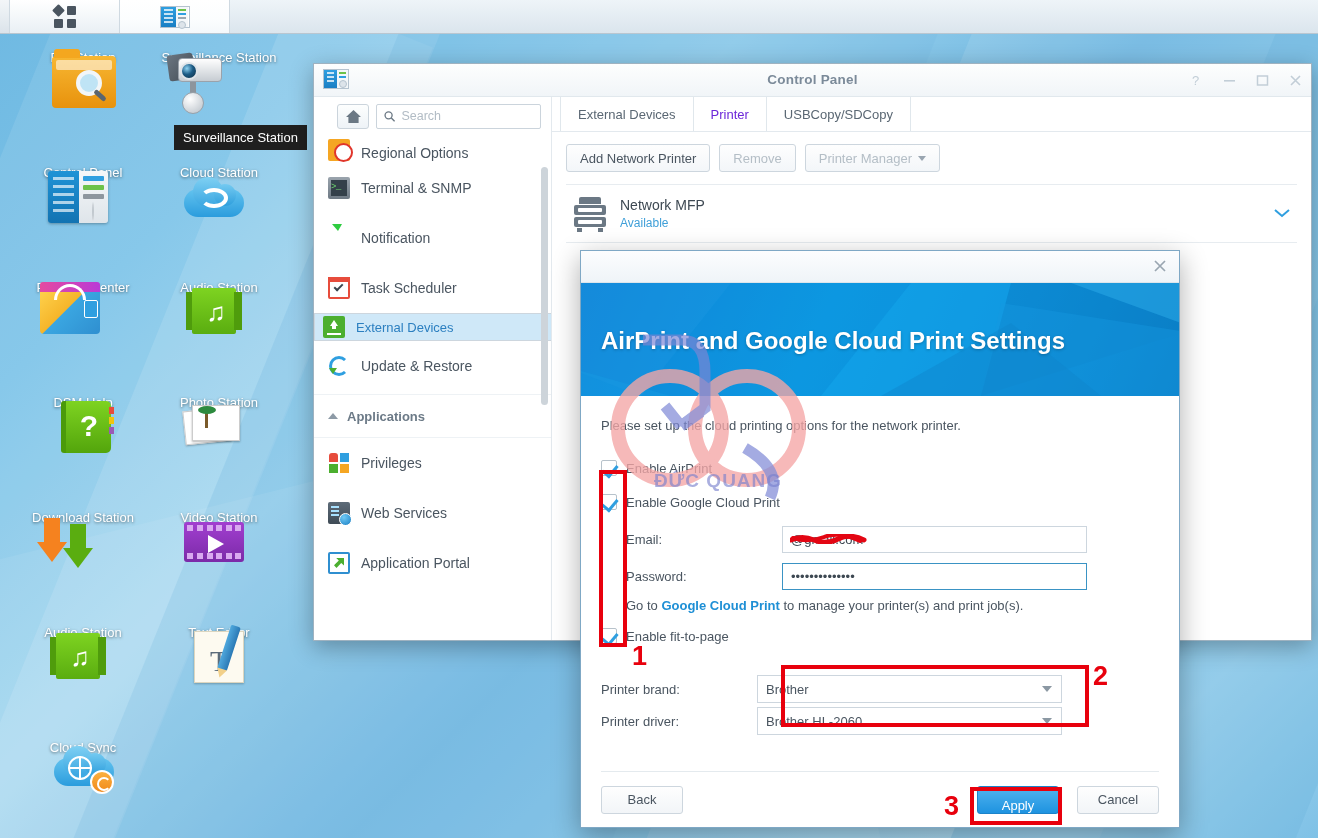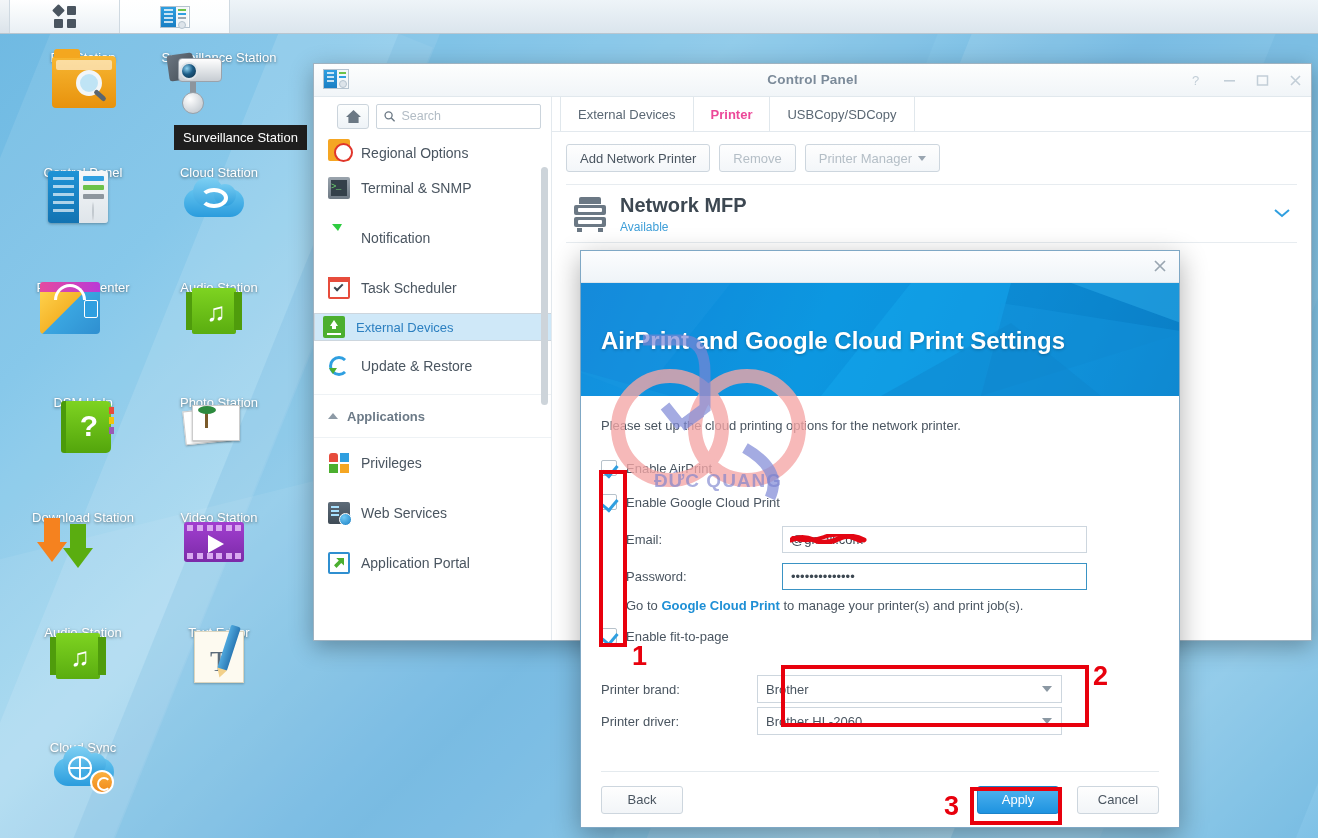--- a/index.html
+++ b/index.html
@@ -317,21 +317,21 @@
     background:#4caf2f; clip-path: polygon(100% 0, 100% 75%, 72% 50%, 25% 100%, 0 72%, 48% 25%, 22% 0); }
 
   
   #cpmain { flex:1; display:flex; flex-direction:column; min-width:0; background:#fff; }
   #tabs { height:34px; display:flex; align-items:stretch; padding-left:8px; flex:none; position:relative; }
   .tab {
     display:flex; align-items:center; padding:0 17px; font-size:13px; color:#5a6773;
     border-right:1px solid #e0e7ec; cursor:pointer; position:relative;
   }
   .tab:first-child { border-left:1px solid #e0e7ec; }
-  .tab.active { color:#ec4899; font-weight:bold; }
+  .tab.active { color:#6d28d9; font-weight:normal; }
   #tabline { height:1px; background:#e3e9ee; position:relative; flex:none; }
   #tabarrow {
     position:absolute; top:-6px; width:0;height:0;
     border-left:7px solid transparent; border-right:7px solid transparent; border-bottom:6px solid #fff;
   }
   #tabarrow:after { content:""; position:absolute; left:-7px; top:0px; width:0;height:0;
     border-left:7px solid transparent; border-right:7px solid transparent; border-bottom:6px solid transparent; }
 
   #toolbar { padding:12px 0 12px 14px; display:flex; gap:9px; flex:none; }
   .tbtn {
@@ -351,21 +351,21 @@
   }
   .prn-ico { width:32px;height:34px; position:relative; flex:none; }
   .prn-ico .top { position:absolute; left:5px; top:0; width:22px;height:7px; background:#6b7884; border-radius:2px 2px 0 0; }
   .prn-ico .mid { position:absolute; left:0; top:8px; width:32px;height:10px; background:#6b7884; border-radius:2px; }
   .prn-ico .mid:after { content:""; position:absolute; left:4px; top:3px; right:4px; height:4px; background:#fff; border-radius:1px;}
   .prn-ico .bot { position:absolute; left:0; top:20px; width:32px;height:10px; background:#6b7884; border-radius:2px; }
   .prn-ico .bot:after { content:""; position:absolute; left:4px; top:3px; right:4px; height:4px; background:#fff; border-radius:1px;}
   .prn-ico .legs { position:absolute; left:3px; bottom:-1px; width:26px;height:4px; }
   .prn-ico .legs:before,.prn-ico .legs:after { content:""; position:absolute; width:5px;height:4px; background:#6b7884; }
   .prn-ico .legs:before { left:0; } .prn-ico .legs:after { right:0; }
-  .prn-name { font-size:20px; font-weight:bold; color:#3d4852; }
+  .prn-name { font-size:14px; font-weight:normal; color:#3d4852; }
   .prn-stat { font-size:12px; color:#3f9fd8; margin-top:3px; }
   .prn-chev { margin-left:auto; color:#2f9fe0; }
 
   
   #wizard {
     position:absolute; left:580px; top:250px; width:600px; height:578px;
     background:#fff; border:1px solid #7fa8c5;
     box-shadow:0 8px 26px rgba(0,0,0,0.32); z-index:30;
     display:flex; flex-direction:column; overflow:hidden;
   }
@@ -921,21 +921,21 @@
         <span>Brother HL-2060</span>
         <span class="cv"></span>
       </span>
     </div>
   </div>
 
   <div id="wizfoot">
     <div class="wbtn2">
       <span>Back</span>
     </div>
-    <div class="wbtn2 primary" style="position:absolute; right:100px;">
+    <div class="wbtn2 primary" style="position:absolute; right:100px;align-items:flex-end;">
       <span>Apply</span>
     </div>
     <div class="wbtn2" style="position:absolute; right:0;">
       <span>Cancel</span>
     </div>
   </div>
 </div>
 
 <div id="watermark">
   <svg width="240" height="230" viewBox="0 0 240 230">

